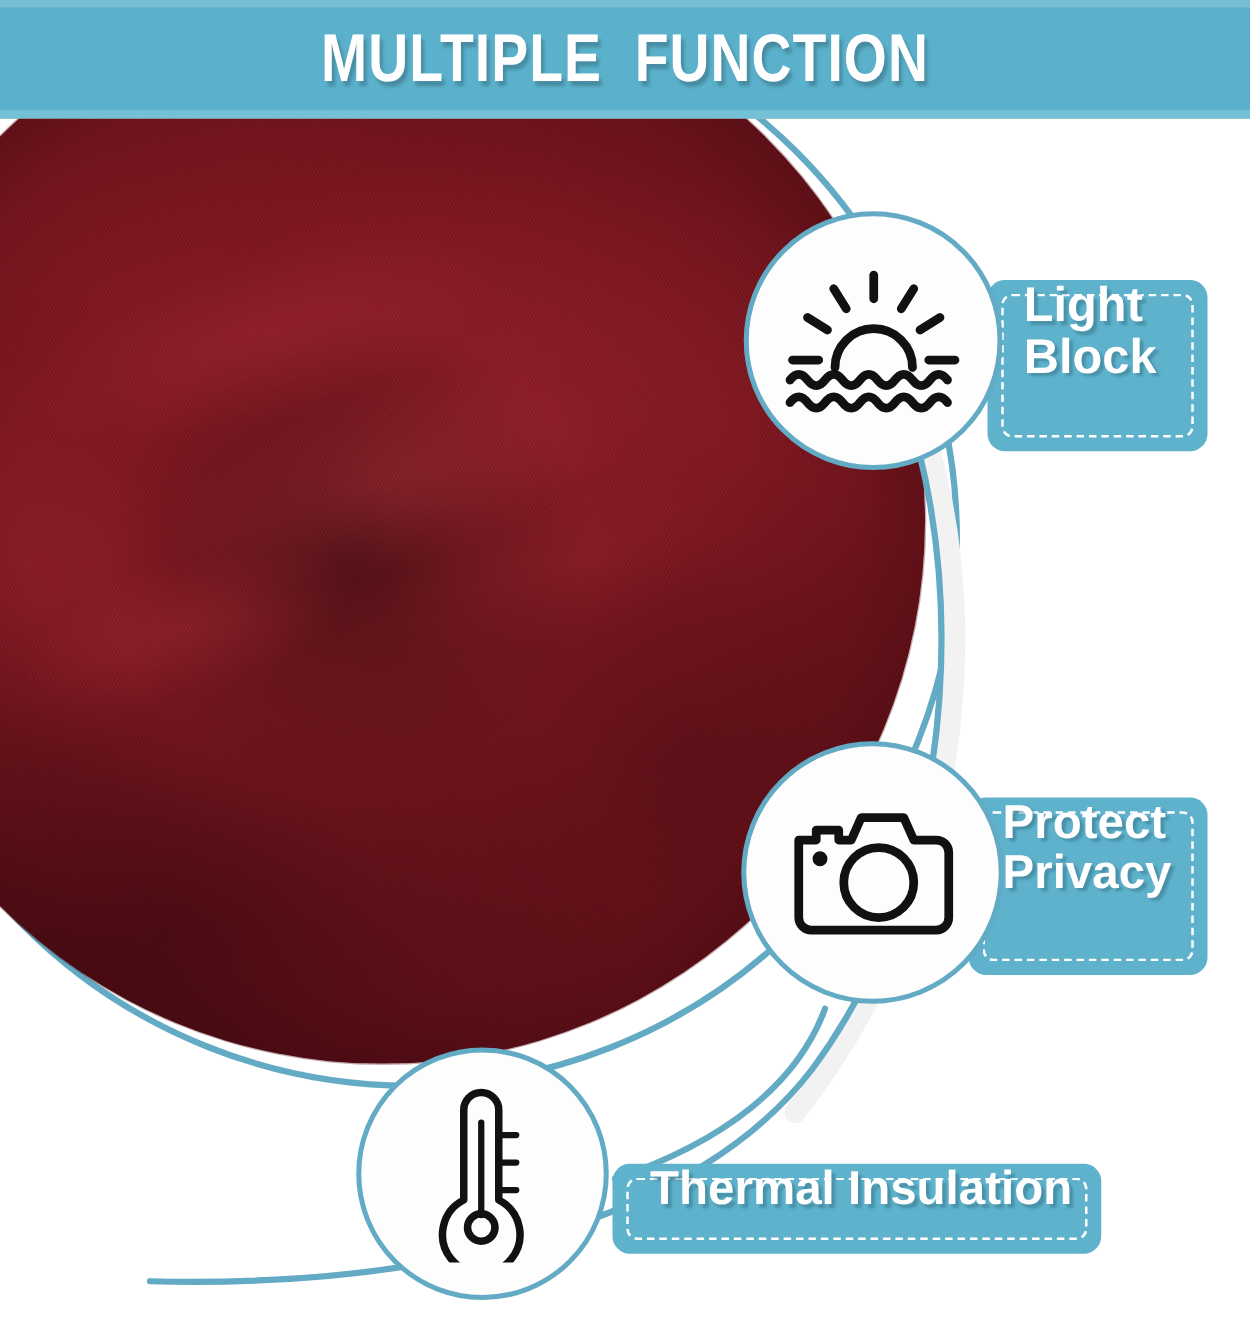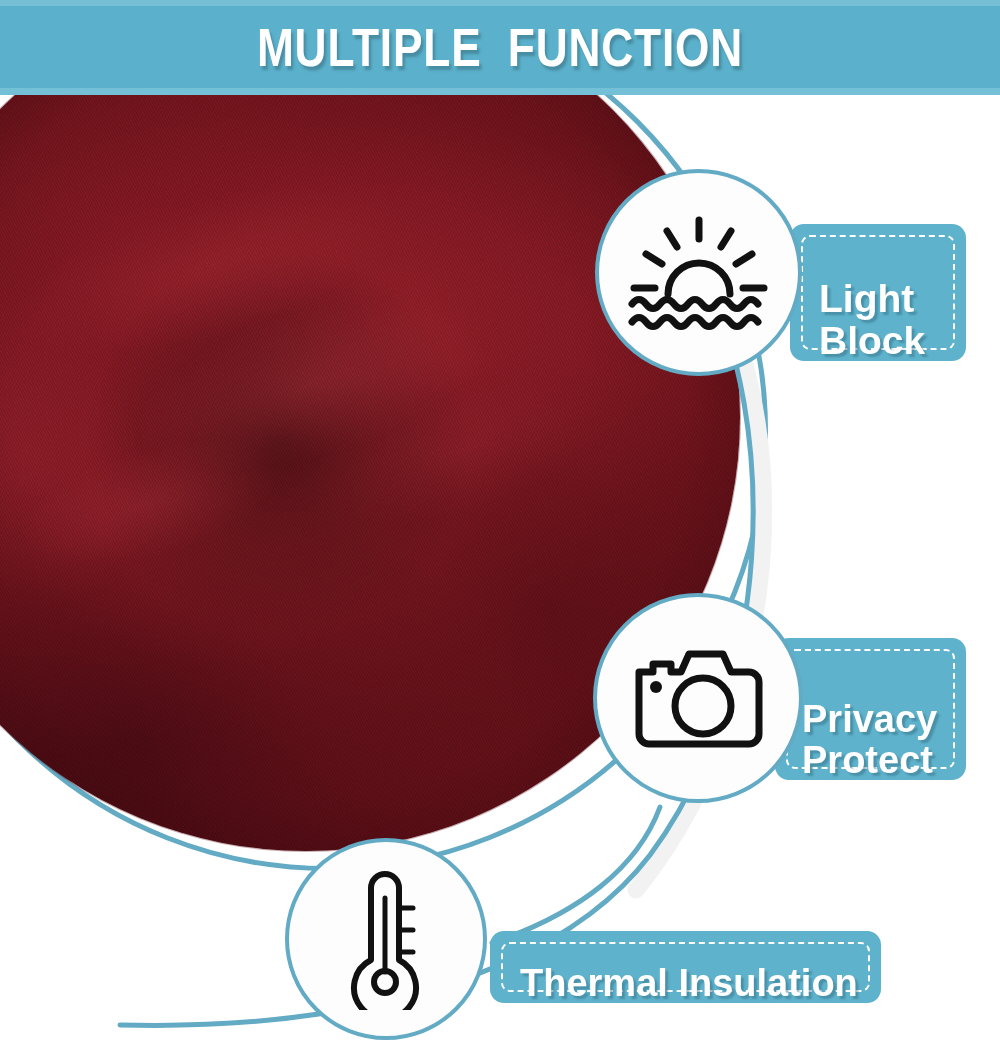--- a/index.html
+++ b/index.html
@@ -142,21 +142,21 @@
   .bubble svg { display:block; }
   #bubble-light   { left:595px; top:74px;  width:207px; height:207px; }
   #bubble-privacy { left:593px; top:498px; width:210px; height:210px; }
   #bubble-thermal { left:285px; top:743px; width:202px; height:202px; }
 
   
   .badge {
     position:absolute;
     background:#5EB2CB;
     border-radius:14px;
-    display:flex; align-items:flex-end;
+    display:flex; align-items:flex-start;
   }
   .badge .dash-frame {
     position:absolute;
     left:11px; top:11px; right:11px; bottom:11px;
     border:2px dashed #FFFFFF;
     border-radius:9px;
     pointer-events:none;
   }
   .badge .badge-text {
     position:relative;
@@ -244,22 +244,22 @@
 
           <path d="M 8 124 q 7 -9 14 0 q 7 9 14 0 q 7 -9 14 0 q 7 9 14 0
                    q 7 -9 14 0 q 7 9 14 0 q 7 -9 14 0 q 7 9 14 0 q 7 -9 14 0"></path>
         </g>
       </svg>
     </div>
 
     <div id="badge-privacy" class="badge">
       <div class="dash-frame"></div>
       <div class="badge-text">
+        <div>Protect</div>
         <div>Privacy</div>
-        <div>Protect</div>
       </div>
     </div>
 
     <div id="bubble-privacy" class="bubble">
       <svg width="142" height="120" viewBox="0 0 142 120">
         <g stroke="#111111" stroke-width="7" fill="none" stroke-linejoin="round" stroke-linecap="round">
 
           <path d="M 12 34
                    L 26 34 L 26 26 L 44 26 L 44 34
                    L 54 34 L 62 16 L 96 16 L 104 34

